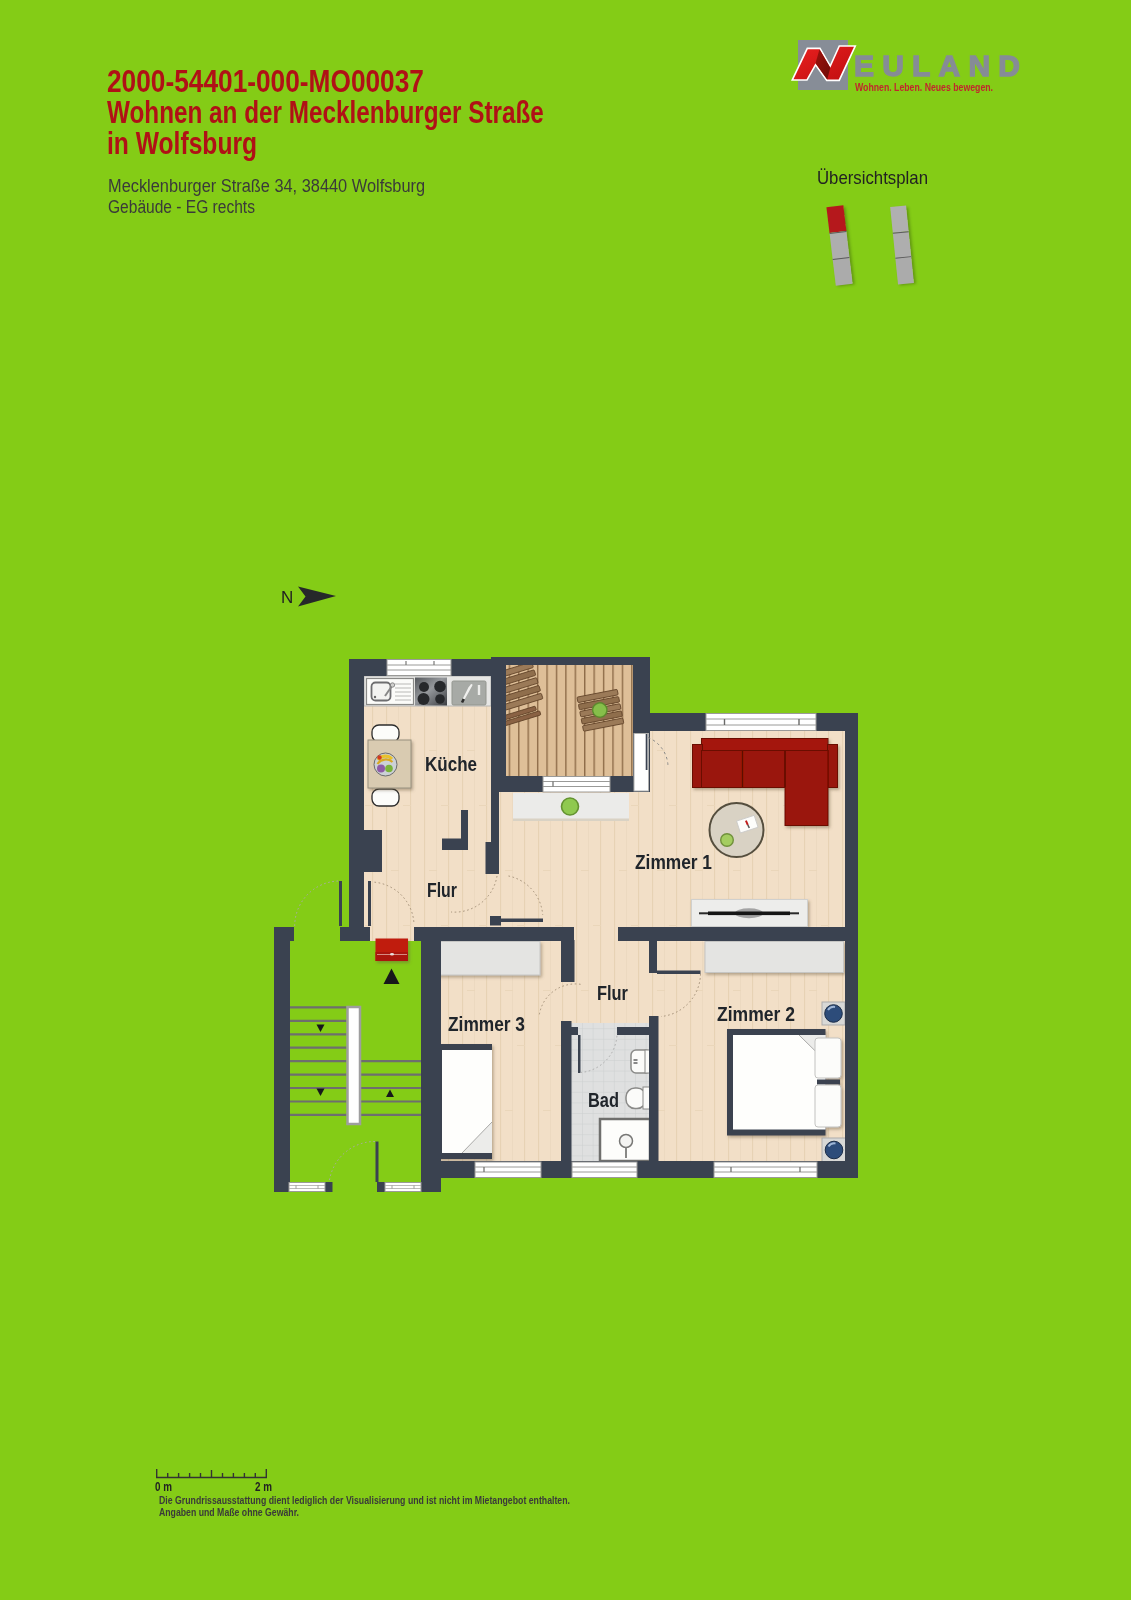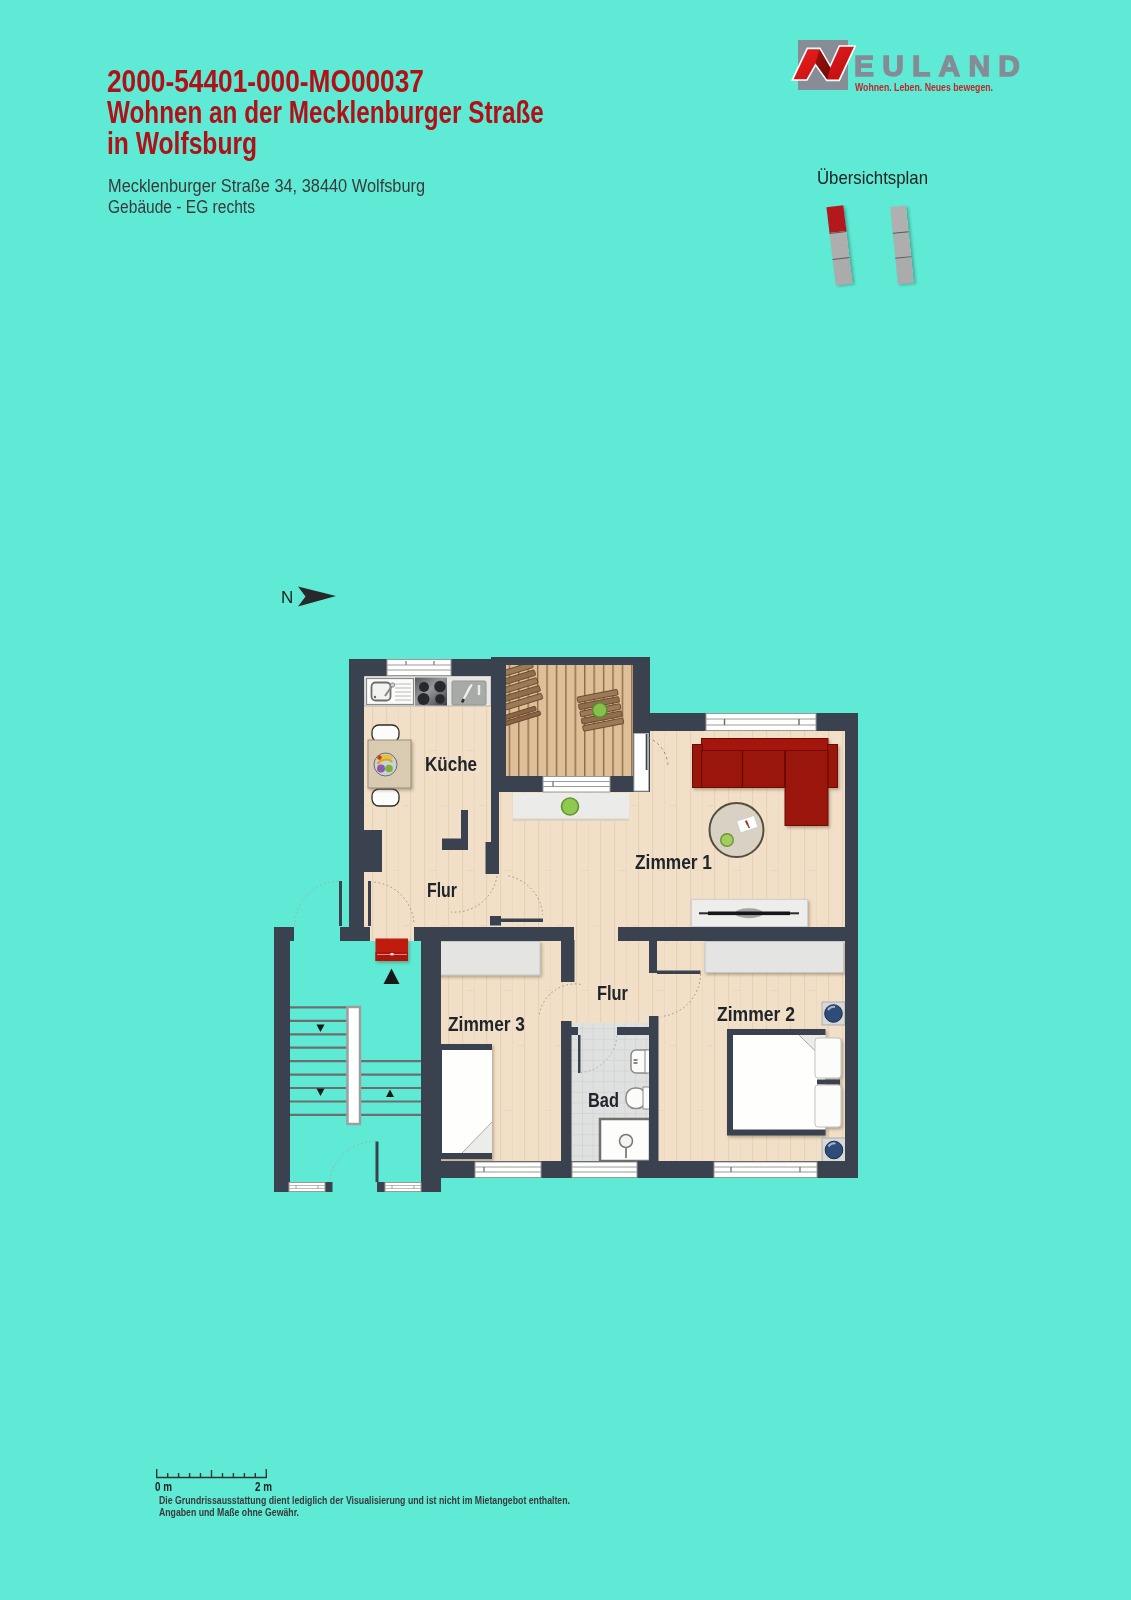--- a/index.html
+++ b/index.html
@@ -1,16 +1,16 @@
 <!DOCTYPE html>
 <html><head>
 <meta charset="utf-8">
 <style>
 html,body{margin:0;padding:0;background:#ffffff;font-family:"Liberation Sans",sans-serif;-webkit-font-smoothing:antialiased;}
-#page{position:relative;width:1131px;height:1600px;background:#5eead4;overflow:hidden;}
+#page{position:relative;width:1131px;height:1600px;background:#84cc16;overflow:hidden;}
 .abs{position:absolute;}
 </style>
 </head>
 <body>
 <div id="page">
 
 <div class="abs" style="left:107px;top:65px;color:#b01116;font-weight:bold;font-size:32px;line-height:32px;transform:scaleX(0.821);transform-origin:0 0;white-space:nowrap;">2000-54401-000-MO00037</div>
 
 <div class="abs" style="left:107px;top:96px;color:#b01116;font-weight:bold;font-size:32px;line-height:32px;transform:scaleX(0.759);transform-origin:0 0;white-space:nowrap;">Wohnen an der Mecklenburger Straße</div>
 

